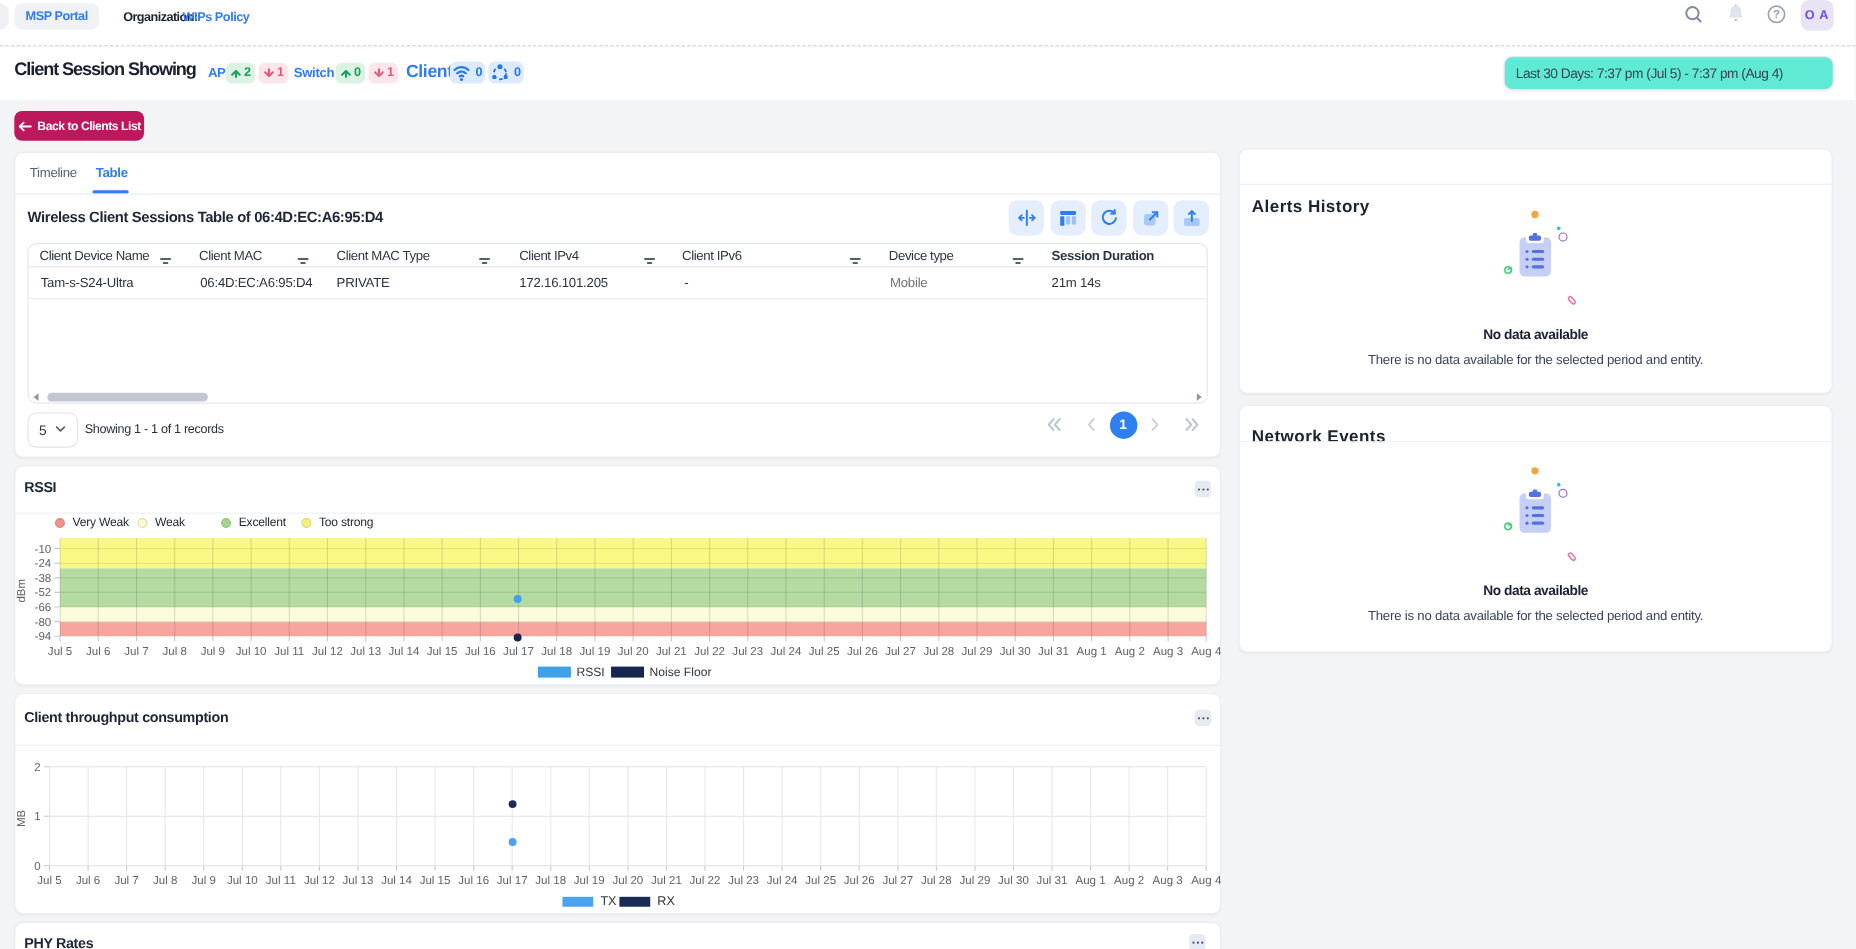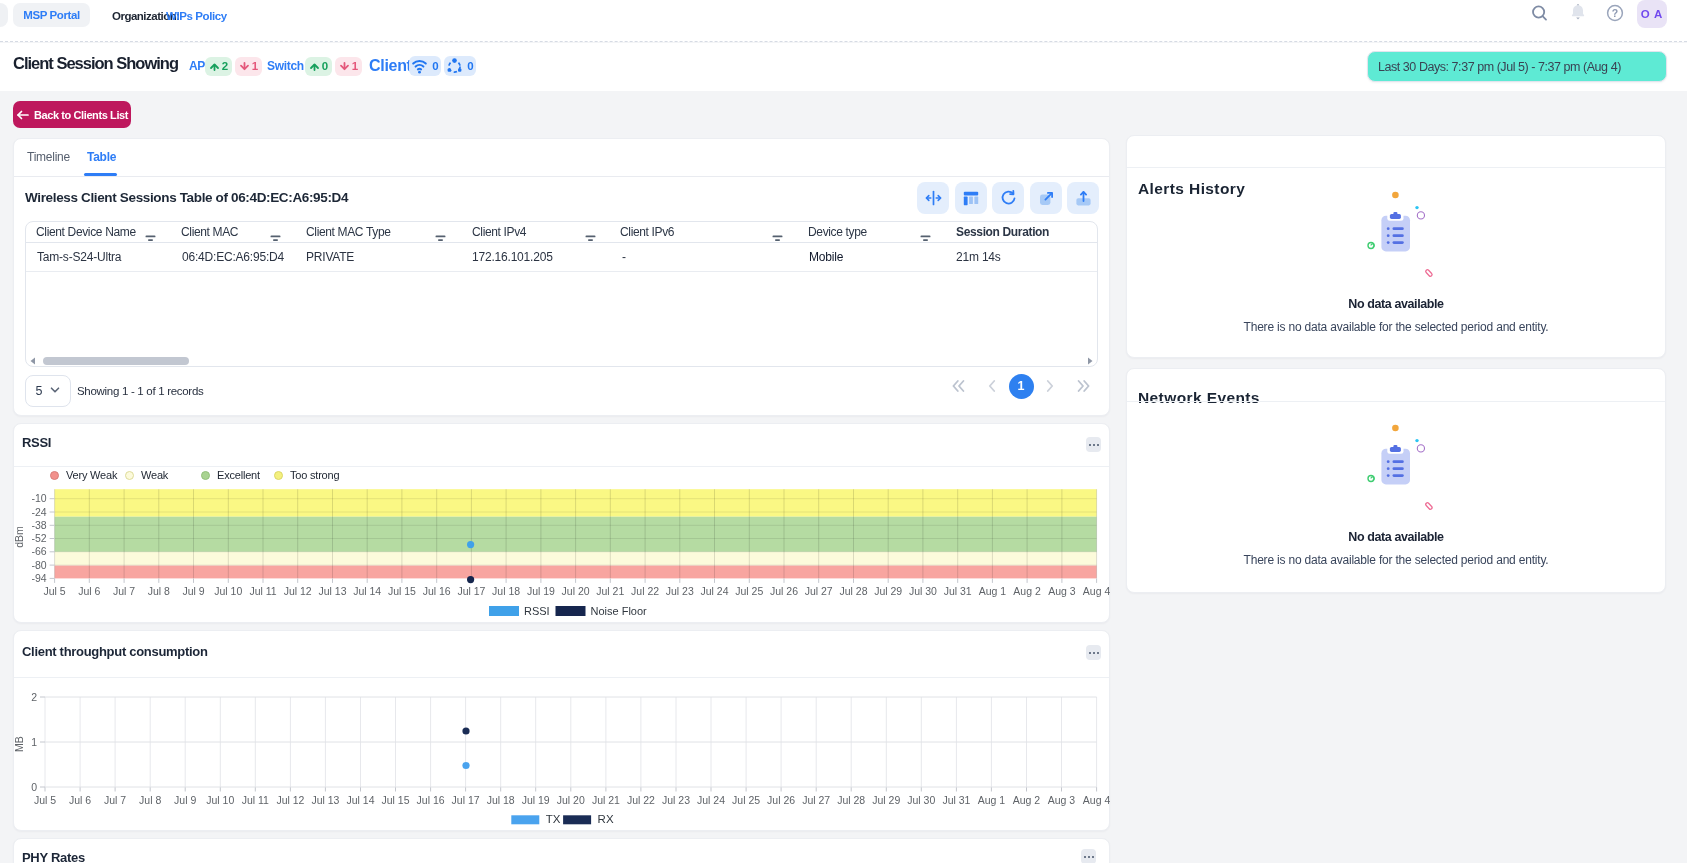--- a/index.html
+++ b/index.html
@@ -146,21 +146,21 @@
     <div class="abs" style="left:920px;top:228px;width:11px;height:7px;"><svg width="11" height="7" viewBox="0 0 11 7">
         <rect x="0.5" y="0.6" width="10" height="1.7" rx="0.85" fill="#55606f"></rect>
         <rect x="3" y="4.2" width="5" height="1.7" rx="0.85" fill="#55606f"></rect>
       </svg></div>
     <div class="abs" style="left:956px;top:221px;height:21px;display:flex;align-items:center;font-size:12px;font-weight:700;letter-spacing:-0.35px;color:#2c3646;">Session Duration</div>
     <div class="abs" style="left:37px;top:242px;height:29px;display:flex;align-items:center;font-size:12px;letter-spacing:-0.2px;color:#2b3342;">Tam-s-S24-Ultra</div>
     <div class="abs" style="left:182px;top:242px;height:29px;display:flex;align-items:center;font-size:12px;letter-spacing:-0.2px;color:#2b3342;">06:4D:EC:A6:95:D4</div>
     <div class="abs" style="left:306px;top:242px;height:29px;display:flex;align-items:center;font-size:12px;letter-spacing:-0.2px;color:#2b3342;">PRIVATE</div>
     <div class="abs" style="left:472px;top:242px;height:29px;display:flex;align-items:center;font-size:12px;letter-spacing:-0.2px;color:#2b3342;">172.16.101.205</div>
     <div class="abs" style="left:622px;top:242px;height:29px;display:flex;align-items:center;font-size:12px;letter-spacing:-0.2px;color:#2b3342;">-</div>
-    <div class="abs" style="left:809px;top:242px;height:29px;display:flex;align-items:center;font-size:12px;letter-spacing:-0.2px;color:#0f172a;">Mobile</div>
+    <div class="abs" style="left:809px;top:242px;height:29px;display:flex;align-items:center;font-size:12px;letter-spacing:-0.2px;color:#737373;">Mobile</div>
     <div class="abs" style="left:956px;top:242px;height:29px;display:flex;align-items:center;font-size:12px;letter-spacing:-0.2px;color:#2b3342;">21m 14s</div>
     <div class="abs" style="left:43px;top:357px;width:146px;height:7.5px;background:#c2c7d1;border-radius:4px;"></div>
     <svg class="abs" style="left:29px;top:357px;" width="8" height="8" viewBox="0 0 8 8">
       <path d="M6 0.5 L1.5 4 L6 7.5 Z" fill="#8f97a6"></path>
     </svg>
     <svg class="abs" style="left:1086px;top:357px;" width="8" height="8" viewBox="0 0 8 8">
       <path d="M2 0.5 L6.5 4 L2 7.5 Z" fill="#8f97a6"></path>
     </svg>
     <div class="abs" style="left:25px;top:374.5px;width:46px;height:32px;border:1px solid #dfe4ed;border-radius:8px;background:#fff;display:flex;align-items:center;justify-content:center;font-size:12.5px;color:#2d3a4f;">5<svg width="10" height="7" viewBox="0 0 10 7" style="margin-left:8px;">
         <path d="M1.5 1.2 L5 4.8 L8.5 1.2" fill="none" stroke="#5c6677" stroke-width="1.6" stroke-linecap="round" stroke-linejoin="round"></path>

